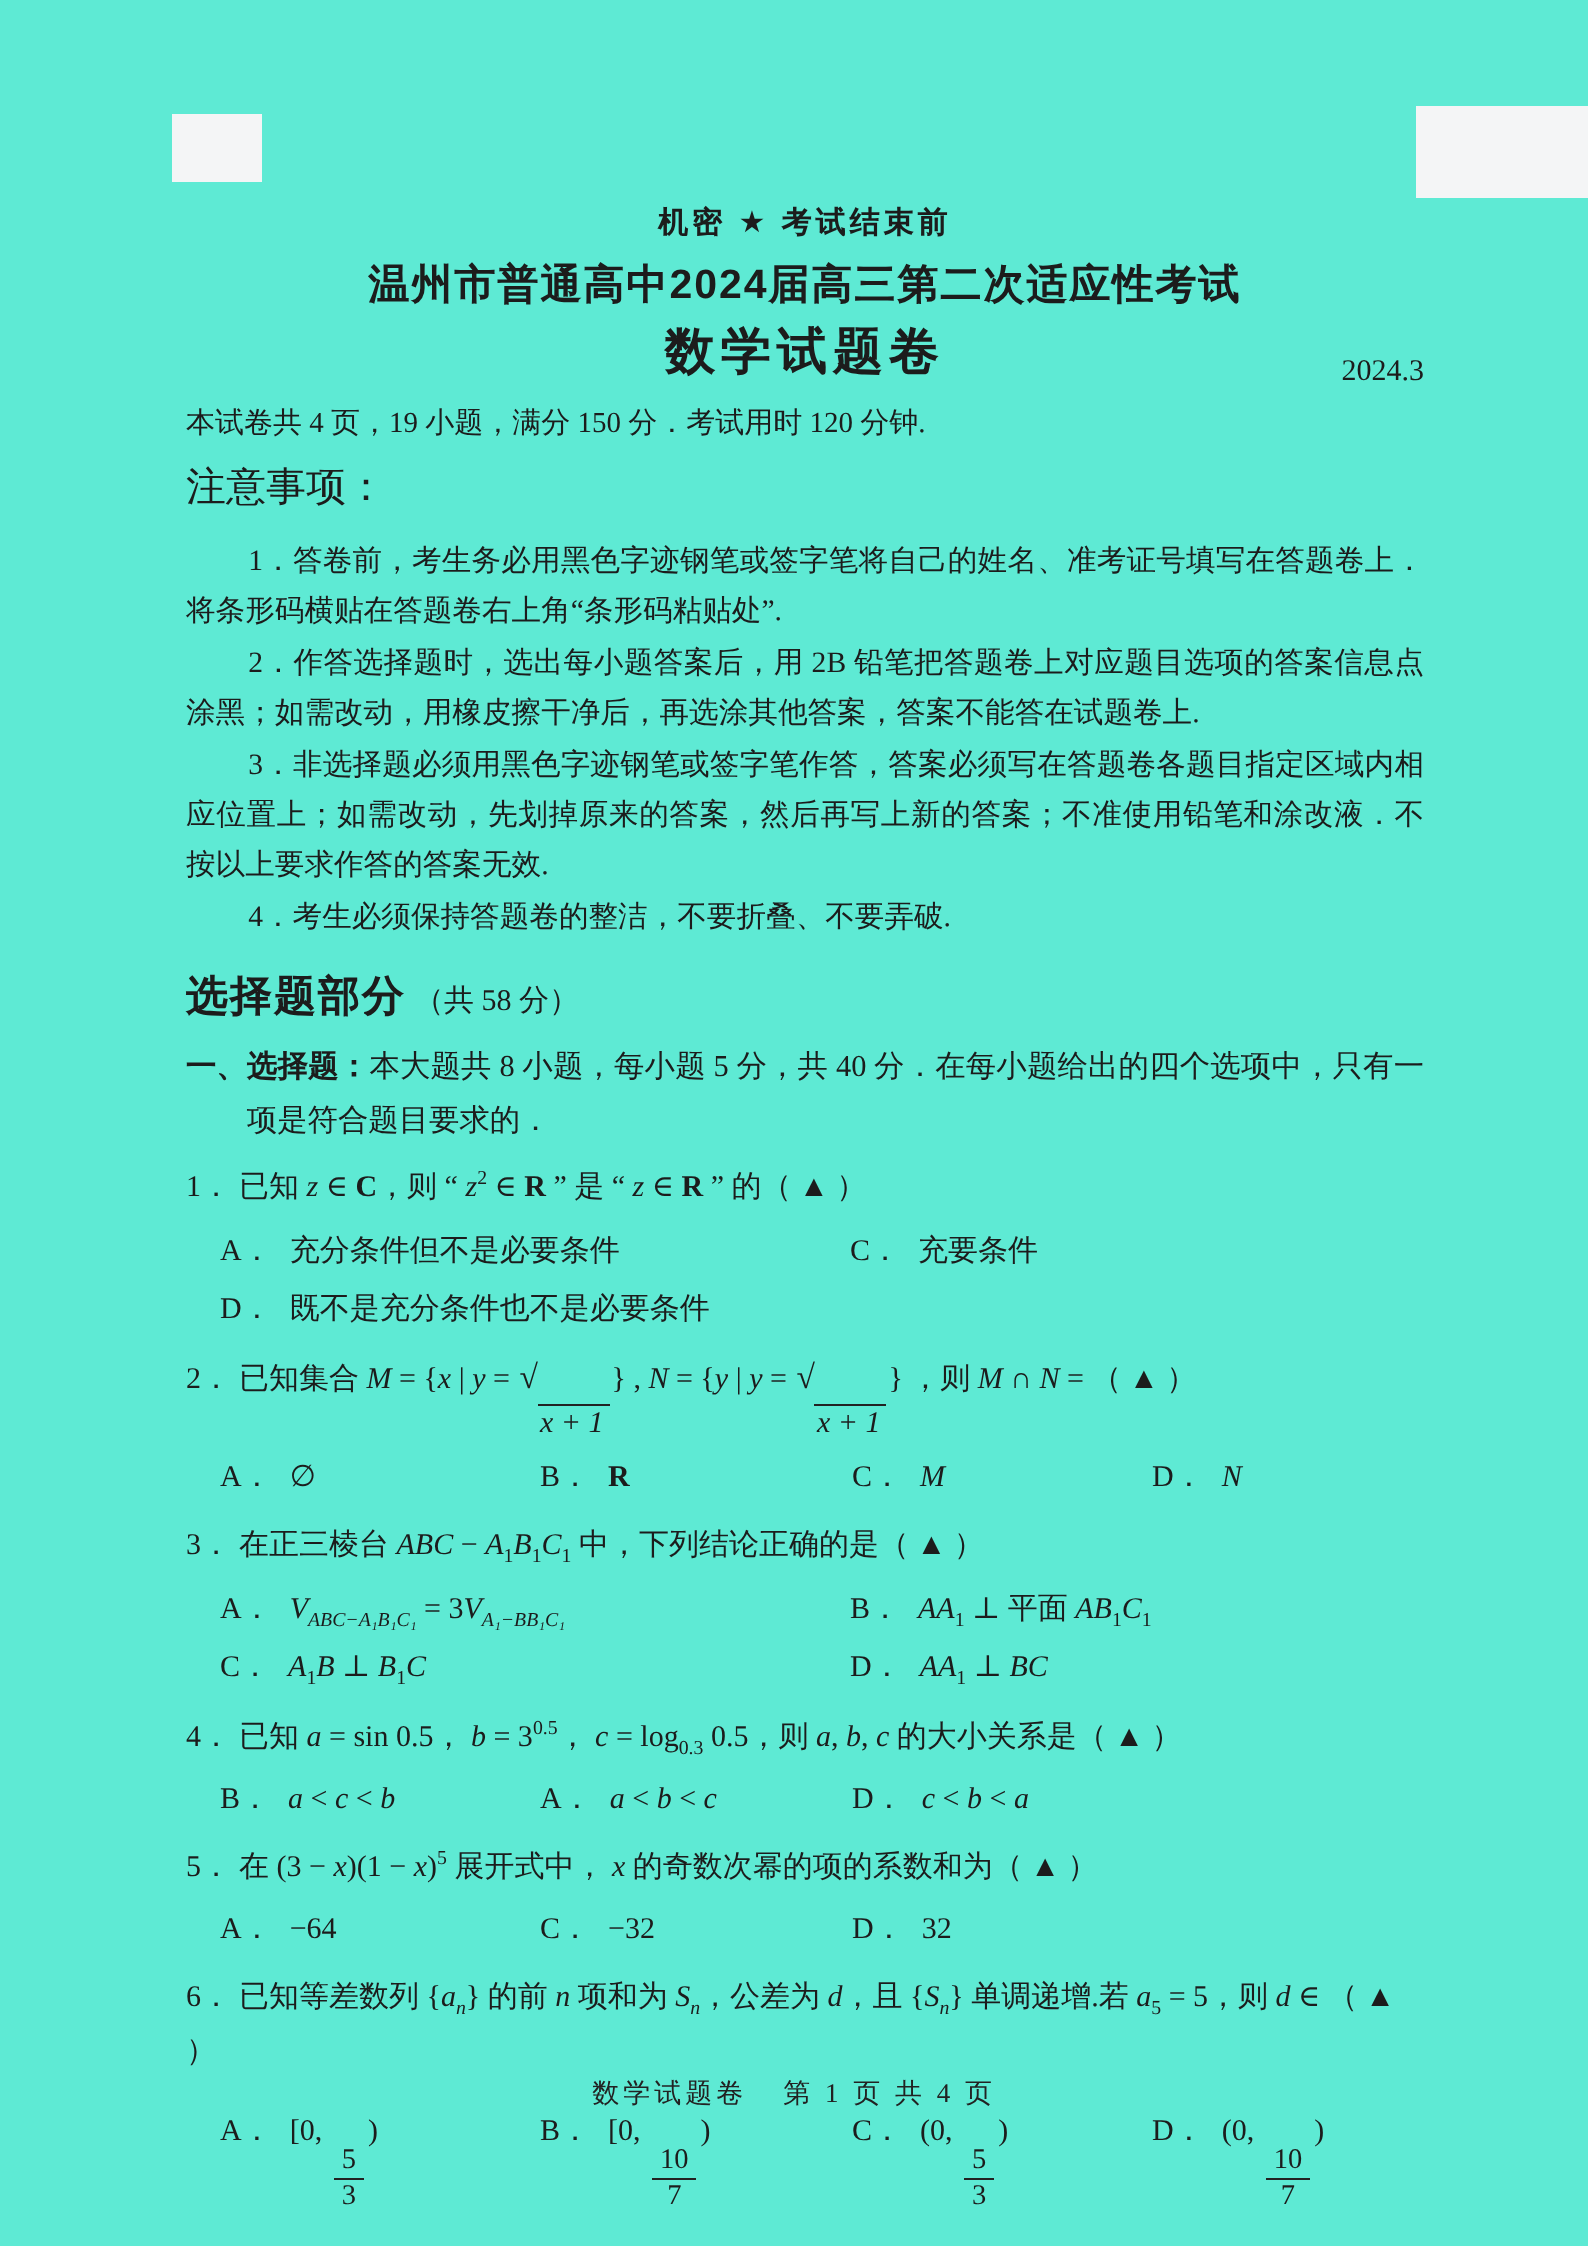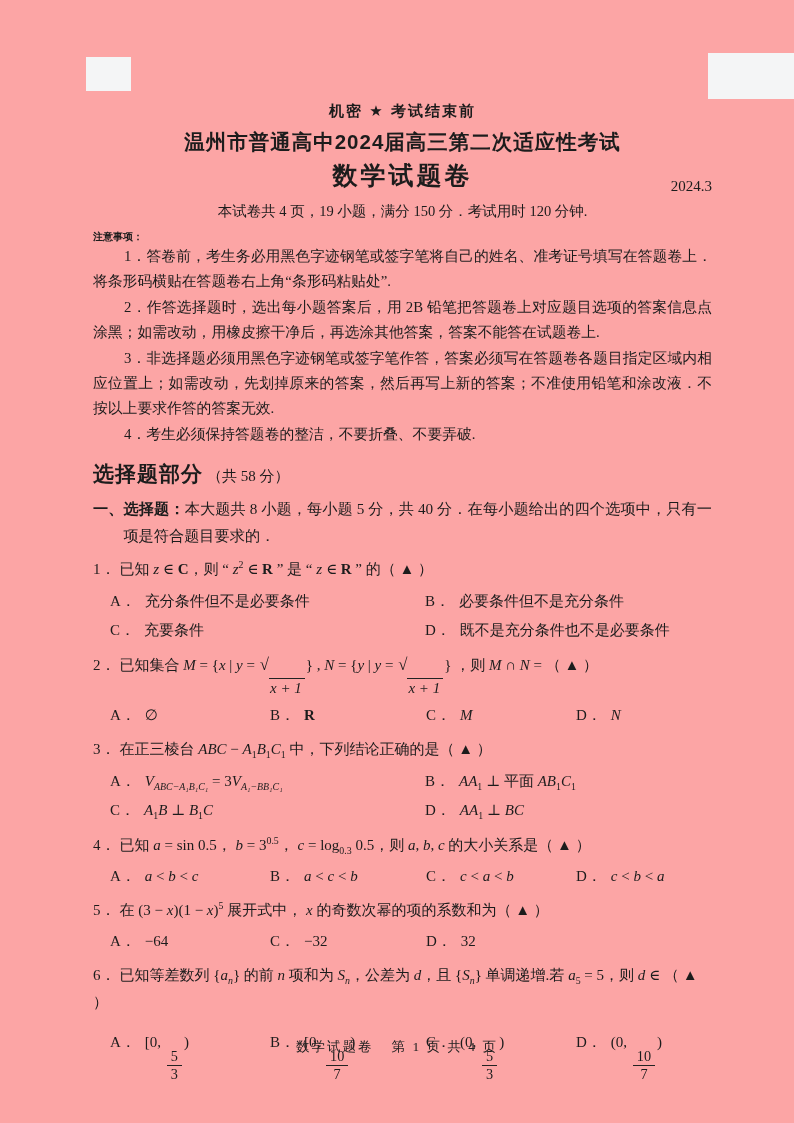--- a/index.html
+++ b/index.html
@@ -1,33 +1,33 @@
 <!DOCTYPE html>
 <html><head>
 <meta charset="utf-8">
 <style>
   html,body{margin:0;padding:0;background:#ffffff;}
-  .page{position:relative;width:794px;height:1123px;background:#fca5a5;
+  .page{position:relative;width:794px;height:1123px;background:#5eead4;
         font-family:"Liberation Serif","DejaVu Serif",serif;color:#1c1c1c;overflow:hidden;}
   .corner{position:absolute;background:#f4f5f6;}
   .corner-left{left:86px;top:57px;width:45px;height:34px;}
   .corner-right{left:708px;top:53px;width:86px;height:46px;}
   .content{position:absolute;left:93px;top:0;width:619px;}
 
   .confidential{margin:102px 0 0;text-align:center;font-size:15px;font-weight:bold;
     font-family:"Liberation Sans","DejaVu Sans",sans-serif;letter-spacing:2px;}
   .exam-title{margin:7px 0 0;text-align:center;font-size:20.5px;font-weight:bold;
     font-family:"Liberation Sans","DejaVu Sans",sans-serif;letter-spacing:1px;}
   .paper-title-row{position:relative;margin-top:3px;text-align:center;height:36px;}
   .paper-title{display:inline-block;font-size:25px;font-weight:bold;letter-spacing:3px;
     font-family:"Liberation Sans","DejaVu Sans",sans-serif;}
   .exam-date{position:absolute;right:0;bottom:0;font-size:15px;}
-  .meta-line{margin:7px 0 0;text-align:center;font-size:14.5px;}
+  .meta-line{margin:7px 0 0;font-size:14.5px;}
 
-  .notice-heading{margin:9px 0 0;font-size:10px;font-weight:bold;
+  .notice-heading{margin:9px 0 12px;font-size:20px;font-weight:normal;
     font-family:"Liberation Sans","DejaVu Sans",sans-serif;}
   .notice-item{margin:0;font-size:14.8px;line-height:25.4px;text-indent:2.1em;text-align:justify;}
 
   .section-heading{margin:12px 0 0;text-align:left;line-height:30px;}
   .section-title{font-size:21px;font-weight:bold;letter-spacing:1px;
     font-family:"Liberation Sans","DejaVu Sans",sans-serif;}
   .section-note{font-size:15px;}
   .instruction{margin:5px 0 0;font-size:15.2px;line-height:26.5px;
     padding-left:2em;text-indent:-2em;text-align:justify;}
   .instr-label{font-weight:bold;font-family:Liberation Serif, serif;}
@@ -89,21 +89,20 @@
     </div>
 
     <p class="instruction">
       <span class="instr-label">一、选择题：</span><span>本大题共 8 小题，每小题 5 分，共 40 分．在每小题给出的四个选项中，只有一项是符合题目要求的．</span>
     </p>
 
     <div class="question">
       <p class="stem"><span class="q-num">1．</span><span><span>已知 </span><span class="i">z</span><span> ∈ </span><span class="bset">C</span><span>，则 “ </span><span class="i">z</span><sup>2</sup><span> ∈ </span><span class="bset">R</span><span> ” 是 “ </span><span class="i">z</span><span> ∈ </span><span class="bset">R</span><span> ” 的（ ▲ ）</span></span></p>
       <div class="opts opts-2">
         <div class="opt"><span class="opt-label">A．</span><span><span>充分条件但不是必要条件</span></span></div>
-        <div class="opt"><span class="opt-label">B．</span><span><span>必要条件但不是充分条件</span></span></div>
         <div class="opt"><span class="opt-label">C．</span><span><span>充要条件</span></span></div>
         <div class="opt"><span class="opt-label">D．</span><span><span>既不是充分条件也不是必要条件</span></span></div>
       </div>
     </div>
 
     <div class="question">
       <p class="stem"><span class="q-num">2．</span><span><span>已知集合 </span><span class="i">M</span><span> = {</span><span class="i">x</span><span> | </span><span class="i">y</span><span> = </span><span class="rad">
               <span class="rs">√</span>
               <span class="rb">x + 1</span>
             </span><span>} , </span><span class="i">N</span><span> = {</span><span class="i">y</span><span> | </span><span class="i">y</span><span> = </span><span class="rad">
@@ -124,23 +123,22 @@
         <div class="opt"><span class="opt-label">A．</span><span><span class="i">V</span><sub class="i">ABC−A₁B₁C₁</sub><span> = 3</span><span class="i">V</span><sub class="i">A₁−BB₁C₁</sub></span></div>
         <div class="opt"><span class="opt-label">B．</span><span><span class="i">AA</span><sub>1</sub><span> ⊥ 平面 </span><span class="i">AB</span><sub>1</sub><span class="i">C</span><sub>1</sub></span></div>
         <div class="opt"><span class="opt-label">C．</span><span><span class="i">A</span><sub>1</sub><span class="i">B</span><span> ⊥ </span><span class="i">B</span><sub>1</sub><span class="i">C</span></span></div>
         <div class="opt"><span class="opt-label">D．</span><span><span class="i">AA</span><sub>1</sub><span> ⊥ </span><span class="i">BC</span></span></div>
       </div>
     </div>
 
     <div class="question">
       <p class="stem"><span class="q-num">4．</span><span><span>已知 </span><span class="i">a</span><span> = sin 0.5， </span><span class="i">b</span><span> = 3</span><sup>0.5</sup><span>， </span><span class="i">c</span><span> = log</span><sub>0.3</sub><span> 0.5，则 </span><span class="i">a</span><span>, </span><span class="i">b</span><span>, </span><span class="i">c</span><span> 的大小关系是（ ▲ ）</span></span></p>
       <div class="opts opts-4">
+        <div class="opt"><span class="opt-label">B．</span><span><span class="i">a</span><span> &lt; </span><span class="i">c</span><span> &lt; </span><span class="i">b</span></span></div>
         <div class="opt"><span class="opt-label">A．</span><span><span class="i">a</span><span> &lt; </span><span class="i">b</span><span> &lt; </span><span class="i">c</span></span></div>
-        <div class="opt"><span class="opt-label">B．</span><span><span class="i">a</span><span> &lt; </span><span class="i">c</span><span> &lt; </span><span class="i">b</span></span></div>
-        <div class="opt"><span class="opt-label">C．</span><span><span class="i">c</span><span> &lt; </span><span class="i">a</span><span> &lt; </span><span class="i">b</span></span></div>
         <div class="opt"><span class="opt-label">D．</span><span><span class="i">c</span><span> &lt; </span><span class="i">b</span><span> &lt; </span><span class="i">a</span></span></div>
       </div>
     </div>
 
     <div class="question">
       <p class="stem"><span class="q-num">5．</span><span><span>在 (3 − </span><span class="i">x</span><span>)(1 − </span><span class="i">x</span><span>)</span><sup>5</sup><span> 展开式中， </span><span class="i">x</span><span> 的奇数次幂的项的系数和为（ ▲ ）</span></span></p>
       <div class="opts opts-4">
         <div class="opt"><span class="opt-label">A．</span><span><span>−64</span></span></div>
         <div class="opt"><span class="opt-label">C．</span><span><span>−32</span></span></div>
         <div class="opt"><span class="opt-label">D．</span><span><span>32</span></span></div>

